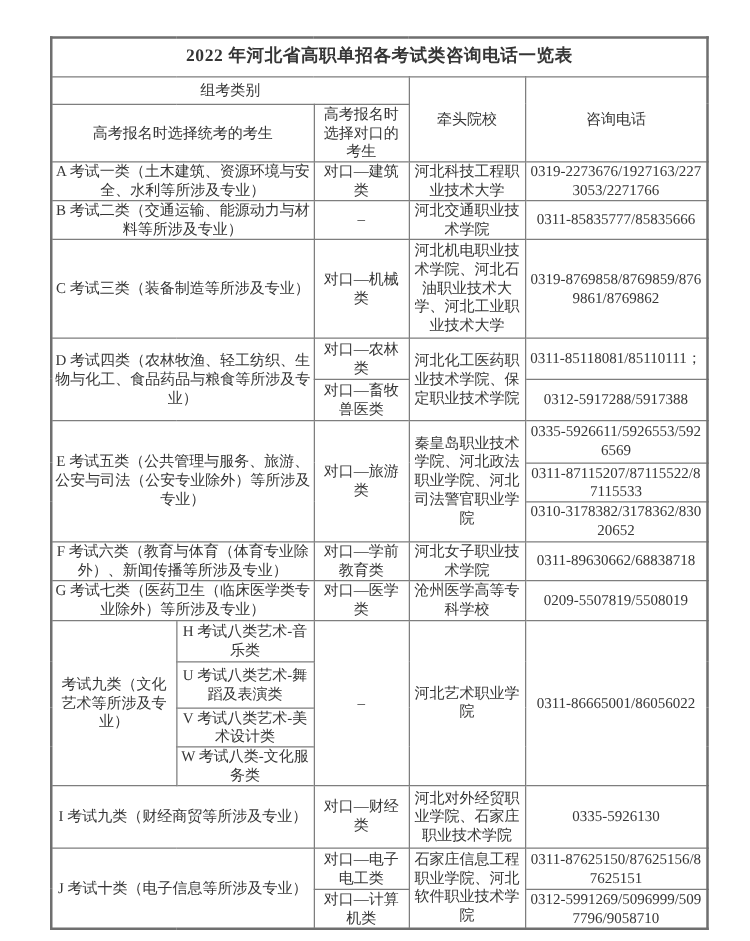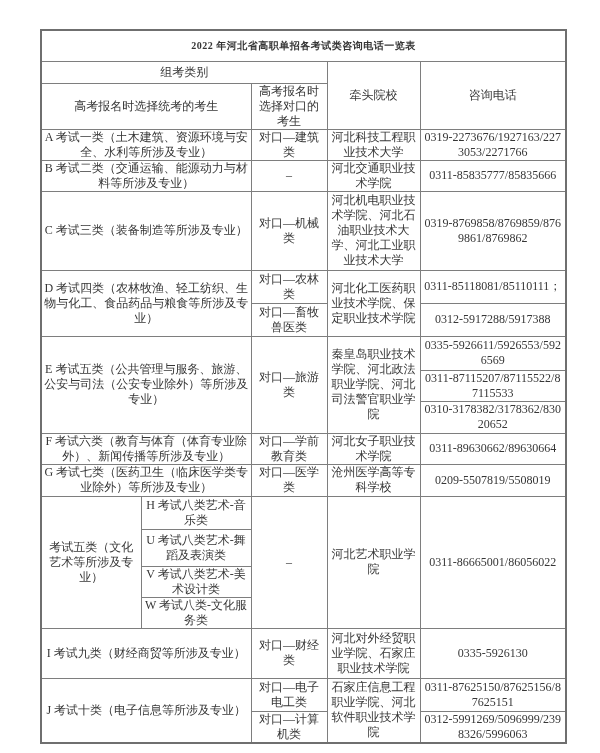--- a/index.html
+++ b/index.html
@@ -28,21 +28,21 @@
   table.directory td {
     border: 1px solid #7e7e7e;
     text-align: center;
     vertical-align: middle;
     padding: 0 2px;
     overflow: hidden;
     word-break: break-all;
   }
   td.title-cell {
     font-weight: bold;
-    font-size: 10px;
+    font-size: 14px;
     letter-spacing: 0.5px;
   }
   td.phone-cell {
     padding: 0 1px;
     letter-spacing: 0;
   }
   td.cat-cell { padding: 0 3px; }
   
   tr.rt  { height: 31px; }
   tr.rh1 { height: 22px; }
@@ -135,32 +135,32 @@
       <td class="phone-cell">0311-87115207/87115522/87115533</td>
     </tr>
     <tr class="re3">
       <td class="phone-cell">0310-3178382/3178362/83020652</td>
     </tr>
 
     <tr class="rf">
       <td colspan="2" class="cat-cell">F 考试六类（教育与体育（体育专业除外）、新闻传播等所涉及专业）</td>
       <td>对口—学前教育类</td>
       <td>河北女子职业技术学院</td>
-      <td class="phone-cell">0311-89630662/89630664</td>
+      <td class="phone-cell">0311-89630662/68838718</td>
     </tr>
 
     <tr class="rg">
       <td colspan="2" class="cat-cell">G 考试七类（医药卫生（临床医学类专业除外）等所涉及专业）</td>
       <td>对口—医学类</td>
       <td>沧州医学高等专科学校</td>
       <td class="phone-cell">0209-5507819/5508019</td>
     </tr>
 
     <tr class="r81">
-      <td rowspan="4" class="cat-cell">考试五类（文化艺术等所涉及专业）</td>
+      <td rowspan="4" class="cat-cell">考试九类（文化艺术等所涉及专业）</td>
       <td>H 考试八类艺术-音乐类</td>
       <td rowspan="4">–</td>
       <td rowspan="4">河北艺术职业学院</td>
       <td rowspan="4" class="phone-cell">0311-86665001/86056022</td>
     </tr>
     <tr class="r82">
       <td>U 考试八类艺术-舞蹈及表演类</td>
     </tr>
     <tr class="r83">
       <td>V 考试八类艺术-美术设计类</td>
@@ -177,16 +177,16 @@
     </tr>
 
     <tr class="rj1">
       <td colspan="2" rowspan="2" class="cat-cell">J 考试十类（电子信息等所涉及专业）</td>
       <td>对口—电子电工类</td>
       <td rowspan="2">石家庄信息工程职业学院、河北软件职业技术学院</td>
       <td class="phone-cell">0311-87625150/87625156/87625151</td>
     </tr>
     <tr class="rj2">
       <td>对口—计算机类</td>
-      <td class="phone-cell">0312-5991269/5096999/2398326/5996063</td>
+      <td class="phone-cell">0312-5991269/5096999/5097796/9058710</td>
     </tr>
   </tbody>
 </table>
 
 </body></html>

